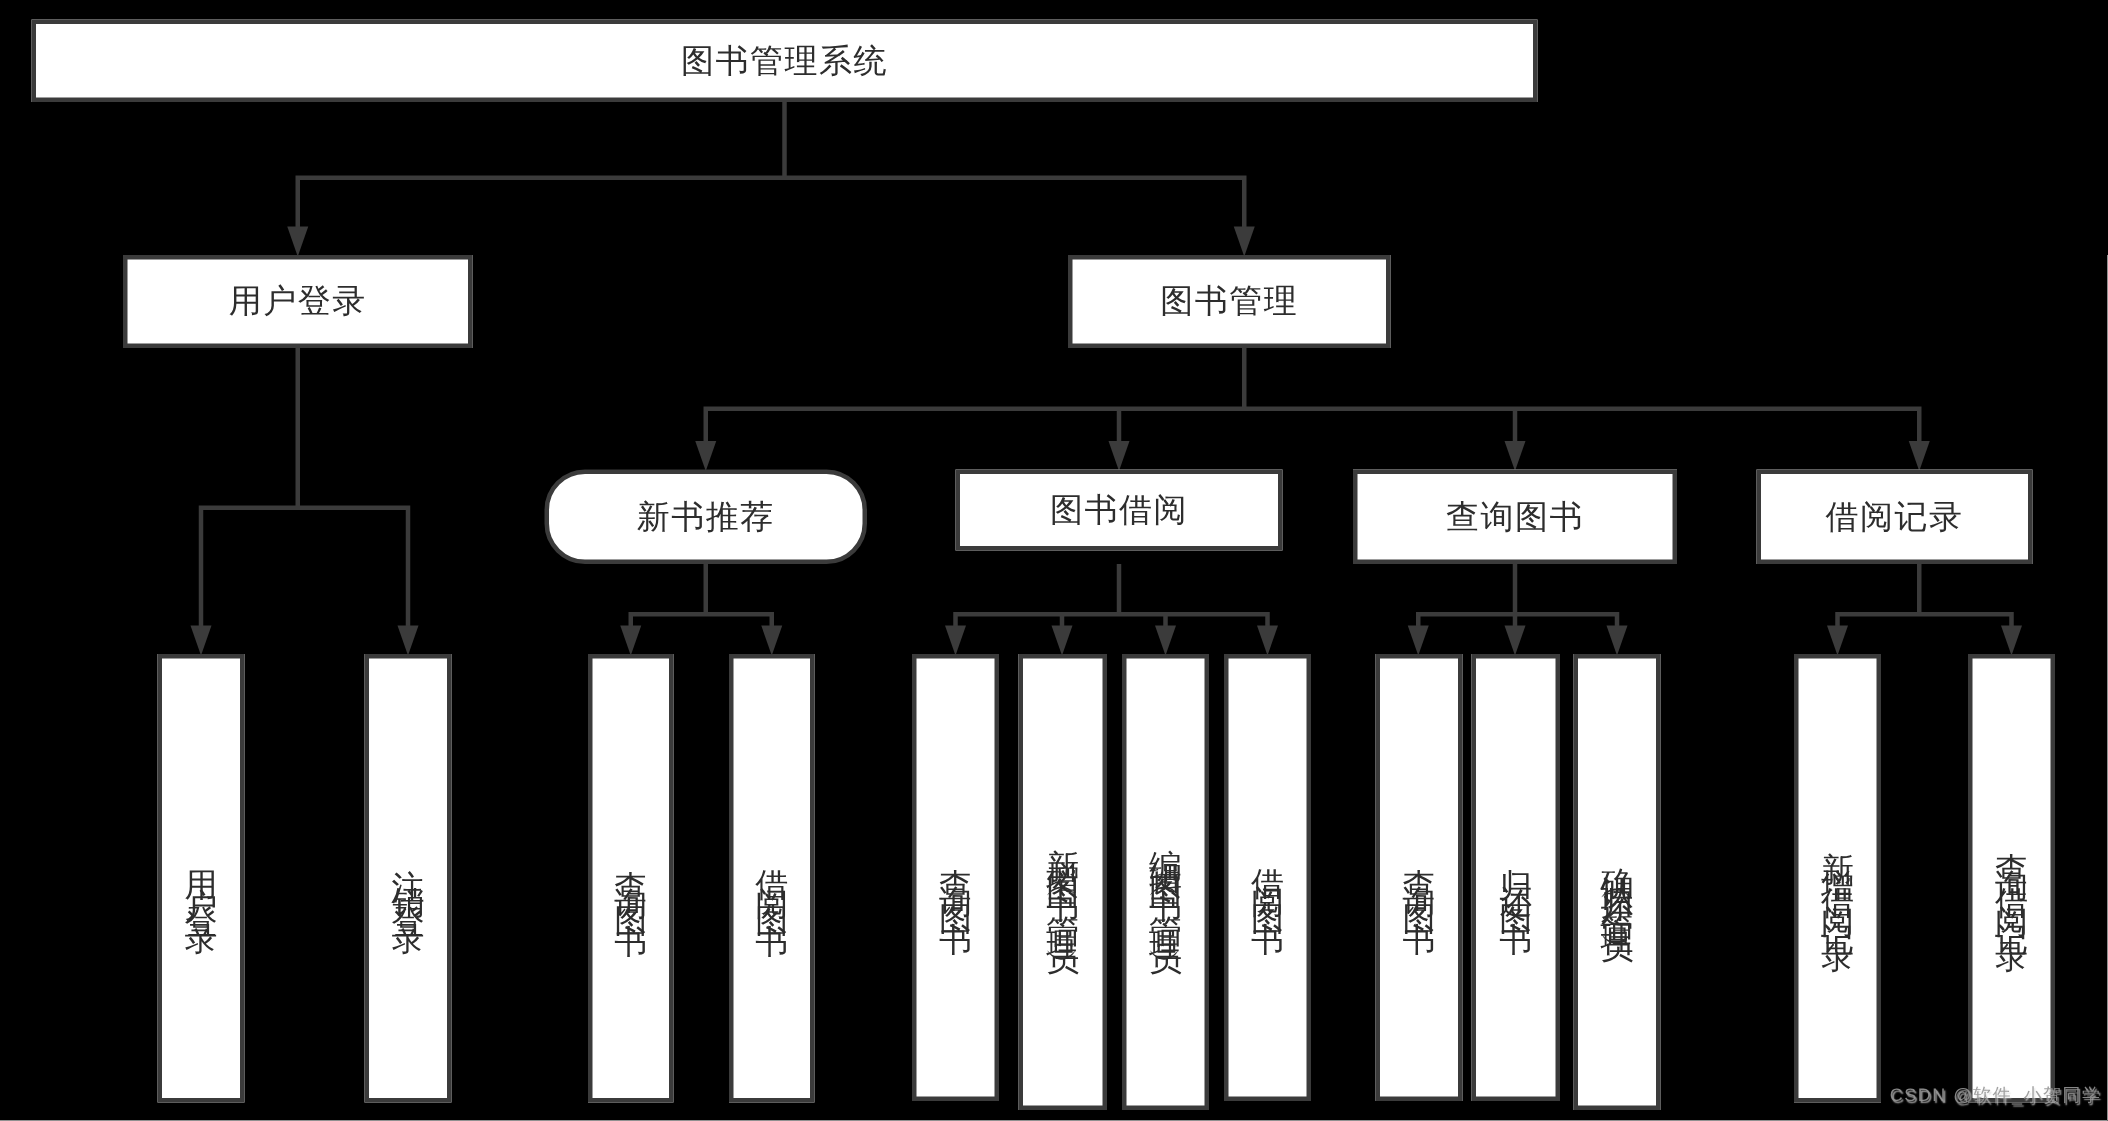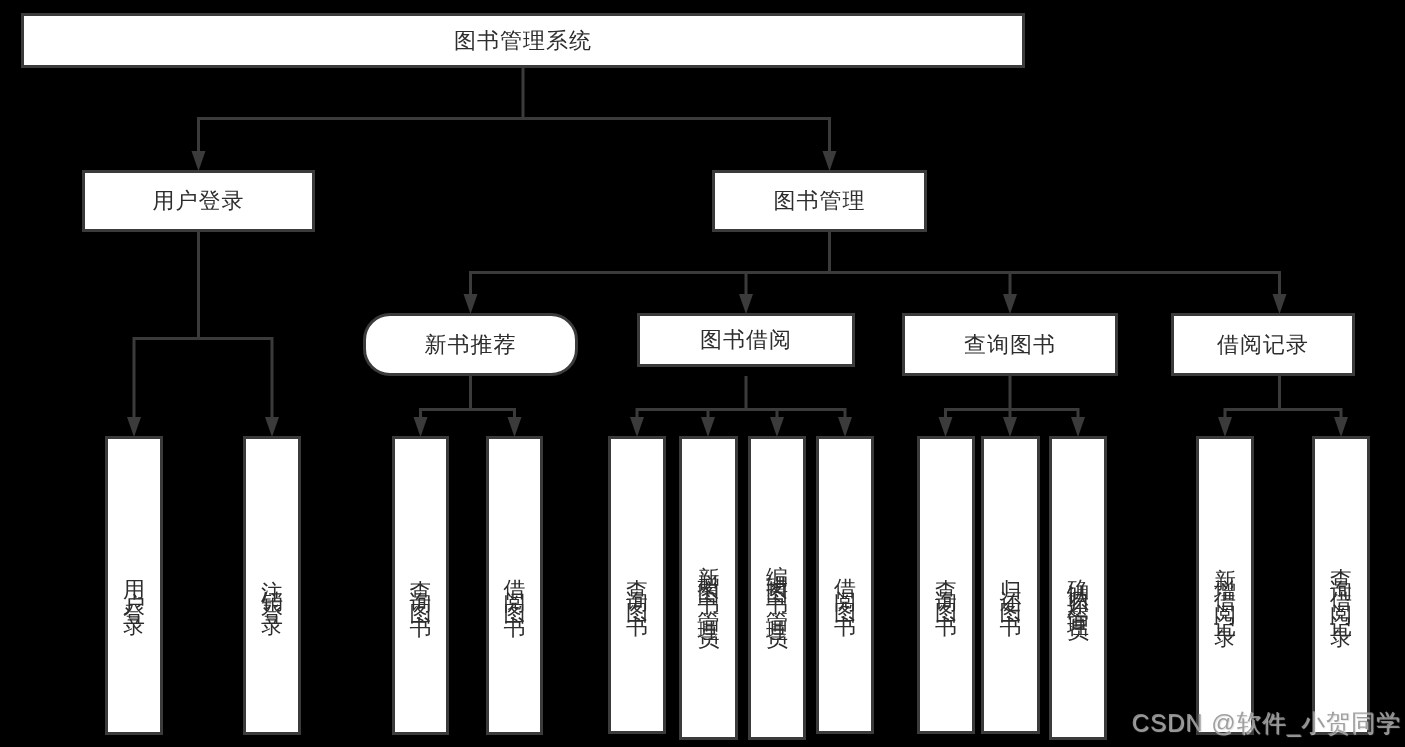--- a/index.html
+++ b/index.html
@@ -29,21 +29,21 @@
     white-space:nowrap;
   }
   .ls4{letter-spacing:12px;}
   .ls6{letter-spacing:12px;}
   .ls9{letter-spacing:9px;}
   .ls10{letter-spacing:6px;}
   .watermark{
     position:absolute;
     right:4px;bottom:8px;
     z-index:3;
-    font-size:24px;
+    font-size:12px;
     color:rgba(150,150,150,0.9);
     letter-spacing:1px;
     text-shadow:1px 1px 1px rgba(220,220,220,0.8);
   }
 </style>
 </head>
 <body>
 
 <div class="stage">
 

